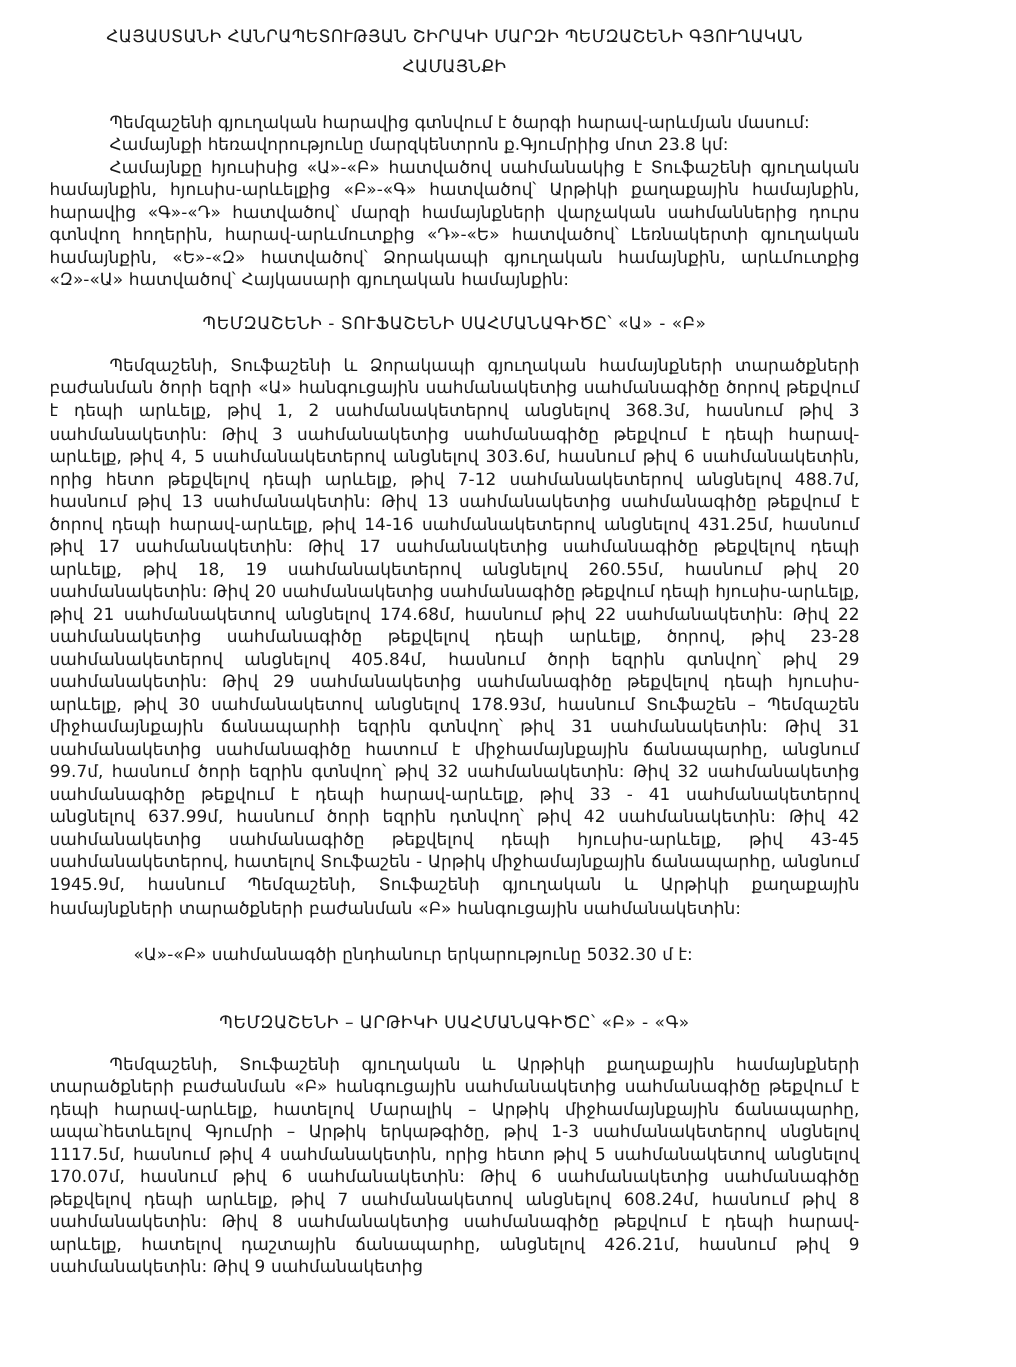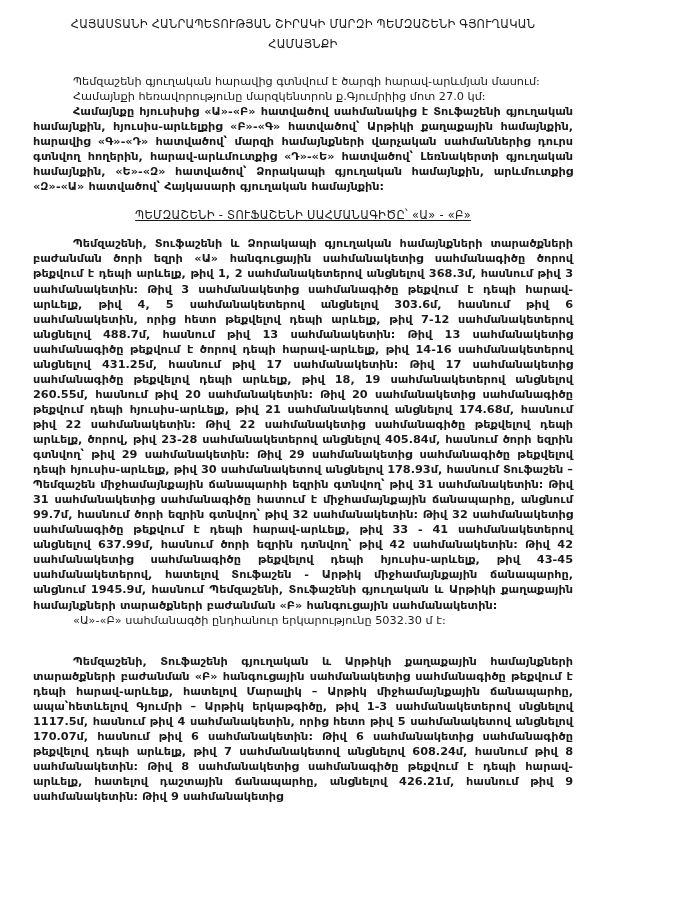--- a/index.html
+++ b/index.html
@@ -39,69 +39,68 @@
   .spacer-lg { height: 20px; }
   .spacer-md { height: 13px; }
 
   p.body-par {
     margin: 0;
     font-size: 11.3px;
     line-height: 15.05px;
     text-align: justify;
     text-indent: 40px;
     word-spacing: 0.2px;
-    font-weight: bold;
   }
   p.tight {
     margin: 0;
     font-size: 11.3px;
     line-height: 15.05px;
     text-align: left;
     text-indent: 40px;
   }
   .section-head {
     text-align: center;
     font-size: 11.4px;
     line-height: 16px;
     margin: 0;
     letter-spacing: 0.3px;
     text-transform: uppercase;
-    text-decoration: underline;
   }
   .sub-line {
-    margin: 0;
+    margin: 16px;
     font-size: 11.3px;
     line-height: 15.05px;
     text-indent: 40px;
   }
 </style>
 </head>
 <body>
 
 <div class="page">
 
   <div class="doc-title">
     <span>ՀԱՅԱՍՏԱՆԻ ՀԱՆՐԱՊԵՏՈՒԹՅԱՆ ՇԻՐԱԿԻ ՄԱՐԶԻ ՊԵՄԶԱՇԵՆԻ ԳՅՈՒՂԱԿԱՆ ՀԱՄԱՅՆՔԻ</span>
   </div>
 
   <div class="spacer-lg"></div>
 
   <p class="tight">Պեմզաշենի գյուղական հարավից գտնվում է ծարգի հարավ-արևմյան մասում:</p>
-  <p class="tight">Համայնքի հեռավորությունը մարզկենտրոն ք.Գյումրիից մոտ 27.0 կմ:</p>
+  <p class="tight">Համայնքի հեռավորությունը մարզկենտրոն ք.Գյումրիից մոտ 23.8 կմ:</p>
   <p class="body-par">Համայնքը հյուսիսից «Ա»-«Բ» հատվածով սահմանակից է Տուֆաշենի գյուղական համայնքին, հյուսիս-արևելքից «Բ»-«Գ» հատվածով՝ Արթիկի քաղաքային համայնքին, հարավից «Գ»-«Դ» հատվածով՝ մարզի համայնքների վարչական սահմաններից դուրս գտնվող հողերին, հարավ-արևմուտքից «Դ»-«Ե» հատվածով՝ Լեռնակերտի գյուղական համայնքին, «Ե»-«Զ» հատվածով՝ Ձորակապի գյուղական համայնքին, արևմուտքից «Զ»-«Ա» հատվածով՝ Հայկասարի գյուղական համայնքին:</p>
 
   <div class="spacer-md"></div>
 
   <p class="section-head">ՊԵՄԶԱՇԵՆԻ - ՏՈՒՖԱՇԵՆԻ ՍԱՀՄԱՆԱԳԻԾԸ՝ «Ա» - «Բ»</p>
 
   <div class="spacer-md"></div>
 
   <p class="body-par">Պեմզաշենի, Տուֆաշենի և Ձորակապի գյուղական համայնքների տարածքների բաժանման ծորի եզրի «Ա» հանգուցային սահմանակետից սահմանագիծը ծորով թեքվում է դեպի արևելք, թիվ 1, 2 սահմանակետերով անցնելով 368.3մ, հասնում թիվ 3 սահմանակետին: Թիվ 3 սահմանակետից սահմանագիծը թեքվում է դեպի հարավ-արևելք, թիվ 4, 5 սահմանակետերով անցնելով 303.6մ, հասնում թիվ 6 սահմանակետին, որից հետո թեքվելով դեպի արևելք, թիվ 7-12 սահմանակետերով անցնելով 488.7մ, հասնում թիվ 13 սահմանակետին: Թիվ 13 սահմանակետից սահմանագիծը թեքվում է ծորով դեպի հարավ-արևելք, թիվ 14-16 սահմանակետերով անցնելով 431.25մ, հասնում թիվ 17 սահմանակետին: Թիվ 17 սահմանակետից սահմանագիծը թեքվելով դեպի արևելք, թիվ 18, 19 սահմանակետերով անցնելով 260.55մ, հասնում թիվ 20 սահմանակետին: Թիվ 20 սահմանակետից սահմանագիծը թեքվում դեպի հյուսիս-արևելք, թիվ 21 սահմանակետով անցնելով 174.68մ, հասնում թիվ 22 սահմանակետին: Թիվ 22 սահմանակետից սահմանագիծը թեքվելով դեպի արևելք, ծորով, թիվ 23-28 սահմանակետերով անցնելով 405.84մ, հասնում ծորի եզրին գտնվող՝ թիվ 29 սահմանակետին: Թիվ 29 սահմանակետից սահմանագիծը թեքվելով դեպի հյուսիս-արևելք, թիվ 30 սահմանակետով անցնելով 178.93մ, հասնում Տուֆաշեն – Պեմզաշեն միջհամայնքային ճանապարհի եզրին գտնվող՝ թիվ 31 սահմանակետին: Թիվ 31 սահմանակետից սահմանագիծը հատում է միջհամայնքային ճանապարհը, անցնում 99.7մ, հասնում ծորի եզրին գտնվող՝ թիվ 32 սահմանակետին: Թիվ 32 սահմանակետից սահմանագիծը թեքվում է դեպի հարավ-արևելք, թիվ 33 - 41 սահմանակետերով անցնելով 637.99մ, հասնում ծորի եզրին դտնվող՝ թիվ 42 սահմանակետին: Թիվ 42 սահմանակետից սահմանագիծը թեքվելով դեպի հյուսիս-արևելք, թիվ 43-45 սահմանակետերով, հատելով Տուֆաշեն - Արթիկ միջհամայնքային ճանապարհը, անցնում 1945.9մ, հասնում Պեմզաշենի, Տուֆաշենի գյուղական և Արթիկի քաղաքային համայնքների տարածքների բաժանման «Բ» հանգուցային սահմանակետին:</p>
   <p class="sub-line">«Ա»-«Բ»  սահմանագծի ընդհանուր երկարությունը 5032.30 մ է:</p>
 
   <div class="spacer-md"></div>
 
+  <p class="section-head">ՊԵՄԶԱՇԵՆԻ – ԱՐԹԻԿԻ ՍԱՀՄԱՆԱԳԻԾԸ՝ «Բ» - «Գ»</p>
 
   <div class="spacer-md"></div>
 
   <p class="body-par">Պեմզաշենի, Տուֆաշենի գյուղական և Արթիկի քաղաքային համայնքների տարածքների բաժանման «Բ» հանգուցային սահմանակետից սահմանագիծը թեքվում է դեպի հարավ-արևելք, հատելով Մարալիկ – Արթիկ միջհամայնքային ճանապարհը, ապա՝հետևելով Գյումրի – Արթիկ երկաթգիծը, թիվ 1-3 սահմանակետերով սնցնելով 1117.5մ, հասնում թիվ 4 սահմանակետին, որից հետո թիվ 5 սահմանակետով անցնելով 170.07մ, հասնում թիվ 6 սահմանակետին: Թիվ 6 սահմանակետից սահմանագիծը թեքվելով դեպի արևելք, թիվ 7 սահմանակետով անցնելով 608.24մ, հասնում թիվ 8 սահմանակետին: Թիվ 8 սահմանակետից սահմանագիծը թեքվում է դեպի հարավ-արևելք, հատելով դաշտային ճանապարհը, անցնելով 426.21մ, հասնում թիվ 9 սահմանակետին: Թիվ 9 սահմանակետից</p>
 
 </div>
 
 </body></html>

